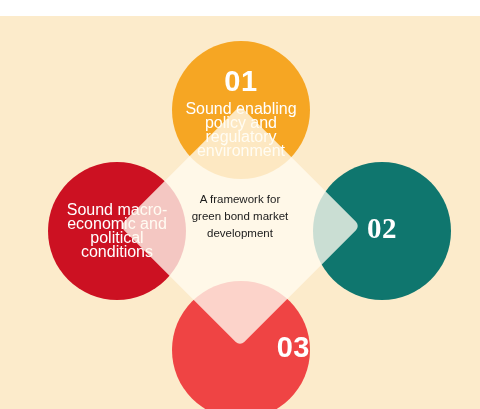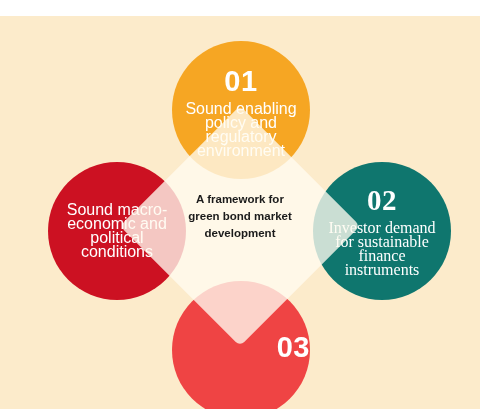--- a/index.html
+++ b/index.html
@@ -91,43 +91,40 @@
     border-radius: 6px;
   }
 
   #center-label {
     position: absolute;
     left: 160px;
     top: 175px;
     width: 160px;
     text-align: center;
     font-size: 11.5px;
-    font-weight: bold;
+    font-weight: normal;
     line-height: 17px;
     color: #1b1b1b;
     white-space: pre-line;
   }
 </style>
 </head>
 <body>
 
 <div id="diagram-canvas">
 
   <div class="petal" id="petal-01">
     <div class="petal-number">01</div>
     <div class="petal-label">Sound enabling
 policy and regulatory
 environment</div>
   </div>
 
   <div class="petal" id="petal-02">
     <div class="petal-number">02</div>
-    <div class="petal-label">Investor demand
-for sustainable finance
-instruments</div>
   </div>
 
   <div class="petal" id="petal-03">
     <div class="petal-number">03</div>
   </div>
 
   <div class="petal" id="petal-04">
     <div class="petal-label">Sound macro-
 economic and
 political conditions</div>

